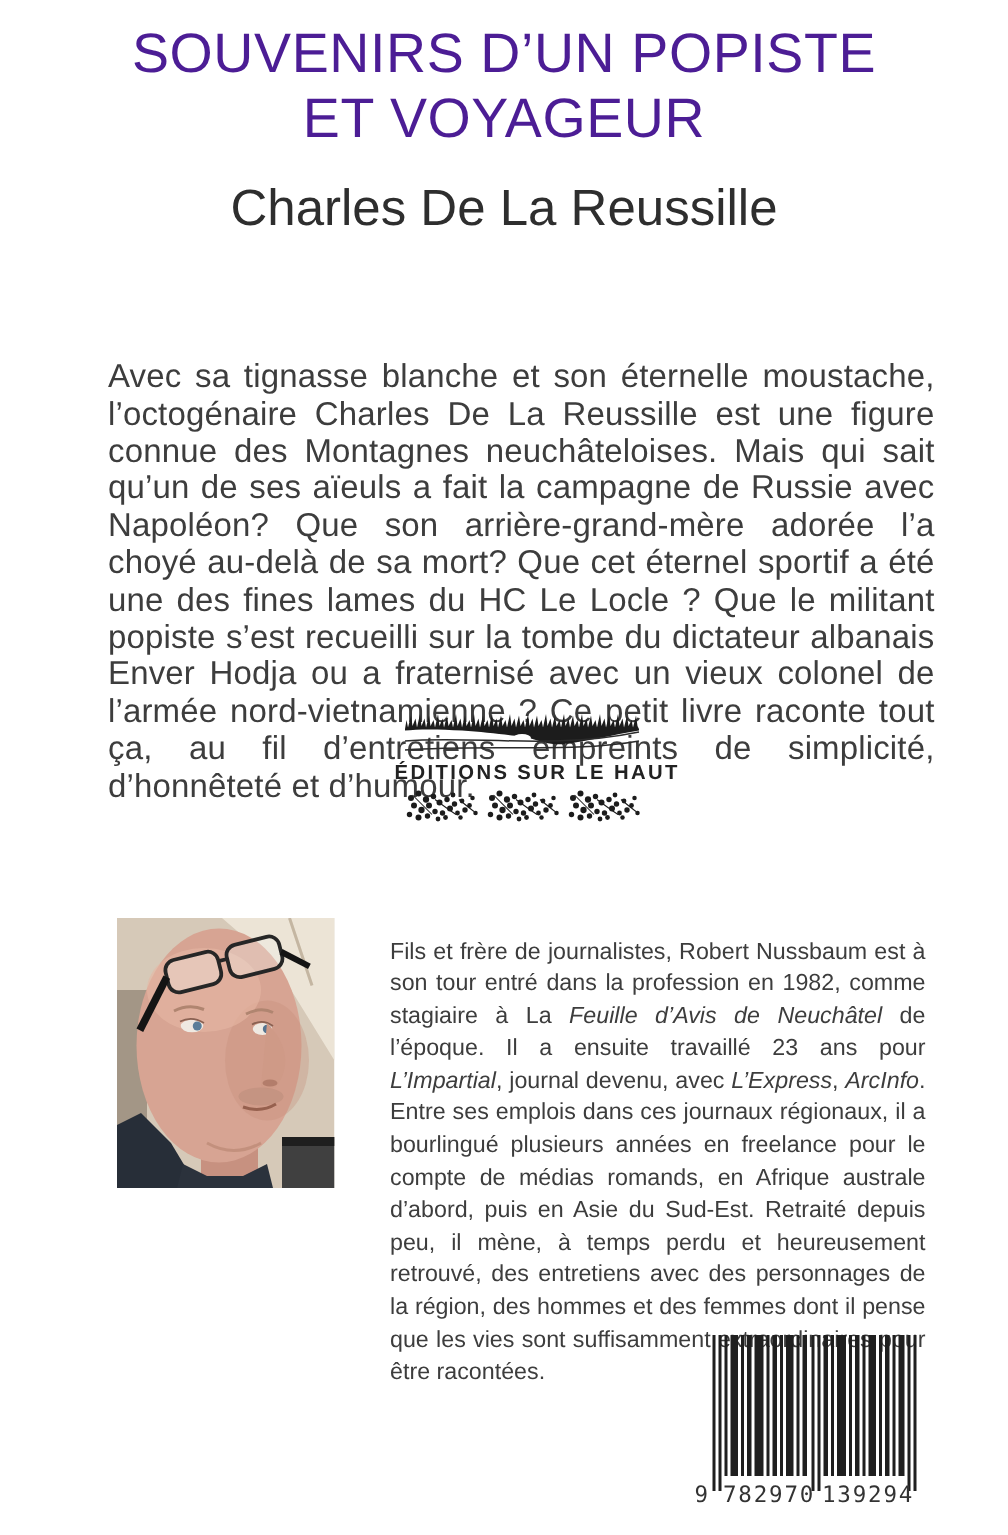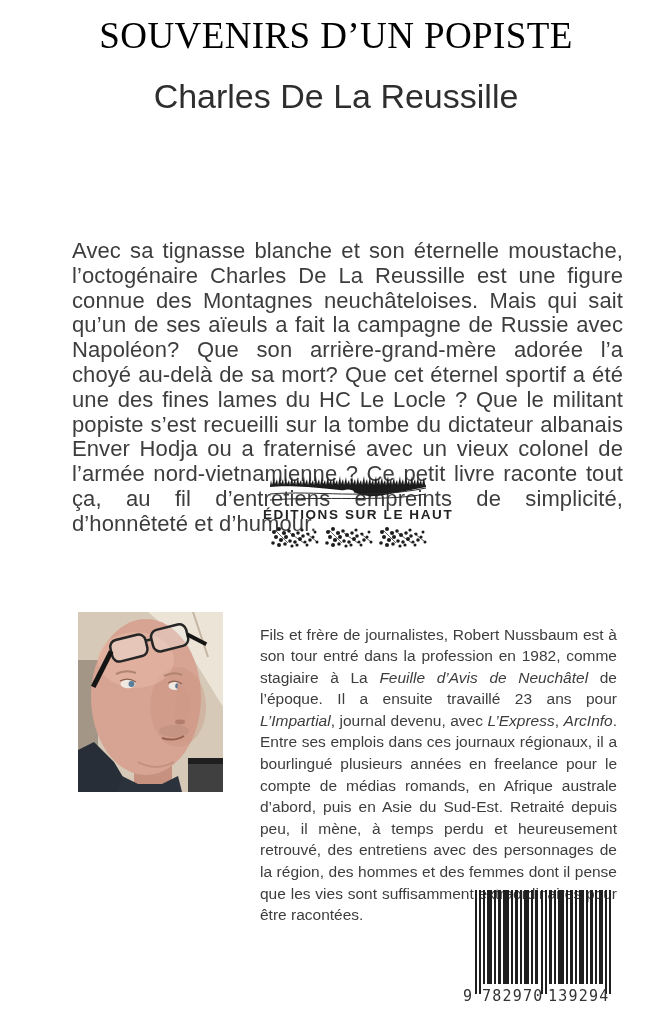--- a/index.html
+++ b/index.html
@@ -1,21 +1,21 @@
 <!DOCTYPE html>
 <html><head>
 <meta charset="utf-8">
 <style>
   html,body{margin:0;padding:0;background:#ffffff;}
   .page{position:relative;width:672px;height:1023px;margin:0 auto;background:#ffffff;overflow:hidden;
         font-family:"Liberation Sans",sans-serif;color:#2d2d2d;}
 
   
   .title-block{position:absolute;top:14px;left:0;width:672px;text-align:center;}
-  .title-line{font-size:37px;line-height:43px;letter-spacing:.4px;color:#000000;font-weight:400;font-family:Liberation Serif, serif;}
+  .title-line{font-size:37px;line-height:43px;letter-spacing:.4px;color:#4c1d95;font-weight:400;}
   .title-author{font-size:34px;line-height:42px;margin-top:18px;color:#2e2e2e;font-weight:400;}
 
   
   .synopsis{position:absolute;top:217px;left:72px;width:551px;
             font-size:22px;line-height:24.8px;text-align:justify;color:#3d3d3d;letter-spacing:.1px;}
 
   
   .logo{position:absolute;top:470px;left:263px;width:170px;text-align:center;}
   .logo svg{display:block;margin:0 auto;}
   .logo-name{font-size:13.5px;font-weight:700;letter-spacing:1.6px;color:#222;margin:3px 0 2px 0;white-space:nowrap;}
@@ -31,20 +31,21 @@
   .barcode{position:absolute;top:890px;left:461px;width:152px;height:120px;}
   .barcode text{font-family:"DejaVu Sans Mono",monospace;font-size:15px;fill:#333;letter-spacing:1.2px;}
 </style>
 </head>
 <body>
 
 <div class="page">
 
   <div class="title-block">
     <div class="title-line">SOUVENIRS D’UN POPISTE</div>
+    <div class="title-line">ET VOYAGEUR</div>
     <div class="title-author">Charles De La Reussille</div>
   </div>
 
   <p class="synopsis">Avec sa tignasse blanche et son éternelle moustache, l’octogénaire Charles De La Reussille est une figure connue des Montagnes neuchâteloises. Mais qui sait qu’un de ses aïeuls a fait la campagne de Russie avec Napoléon? Que son arrière-grand-mère adorée l’a choyé au-delà de sa mort? Que cet éternel sportif a été une des fines lames du HC Le Locle ? Que le militant popiste s’est recueilli sur la tombe du dictateur albanais Enver Hodja ou a fraternisé avec un vieux colonel de l’armée nord-vietnamienne ? Ce petit livre raconte tout ça, au fil d’entretiens empreints de simplicité, d’honnêteté et d’humour.</p>
 
   <div class="logo">
     <span>
       <svg width="160" height="34" viewBox="0 0 160 34">
         <path fill="#1c1c1c" d="M2,16 L3,10 4,15 6,7 7,14 9,9 10,15 12,6 13,14 15,9 16,15 18,7 19,14 21,10 22,15 24,6 25,14 27,9 28,15 30,7 31,14 33,10 34,15 36,6 37,14 39,9 40,15 42,7 43,14 45,10 46,15 48,6 49,14 51,9 52,15 54,7 55,14 57,10 58,15 60,6 61,14 63,9 64,15 66,7 67,14 69,10 70,15 72,6 73,14 75,9 76,15 78,7 79,14 81,10 82,15 84,6 85,14 87,9 88,15 90,7 91,14 93,10 94,15 96,6 97,14 99,9 100,15 102,7 103,14 105,10 106,15 108,6 109,14 111,9 112,15 114,7 115,14 117,10 118,15 120,6 121,14 123,9 124,15 126,7 127,14 129,10 130,15 132,6 133,14 135,9 136,15 138,7 139,14 141,10 142,15 144,6 145,14 147,9 148,15 150,7 151,14 153,10 154,15 156,7 157,14 158,16 L158,17 C140,20 125,24 108,26 C95,27 88,22 80,21 C70,20 55,18 40,17 C25,16 10,16 2,17 Z"></path>
         <ellipse cx="80" cy="22" rx="6" ry="2.6" fill="#ffffff"></ellipse>

